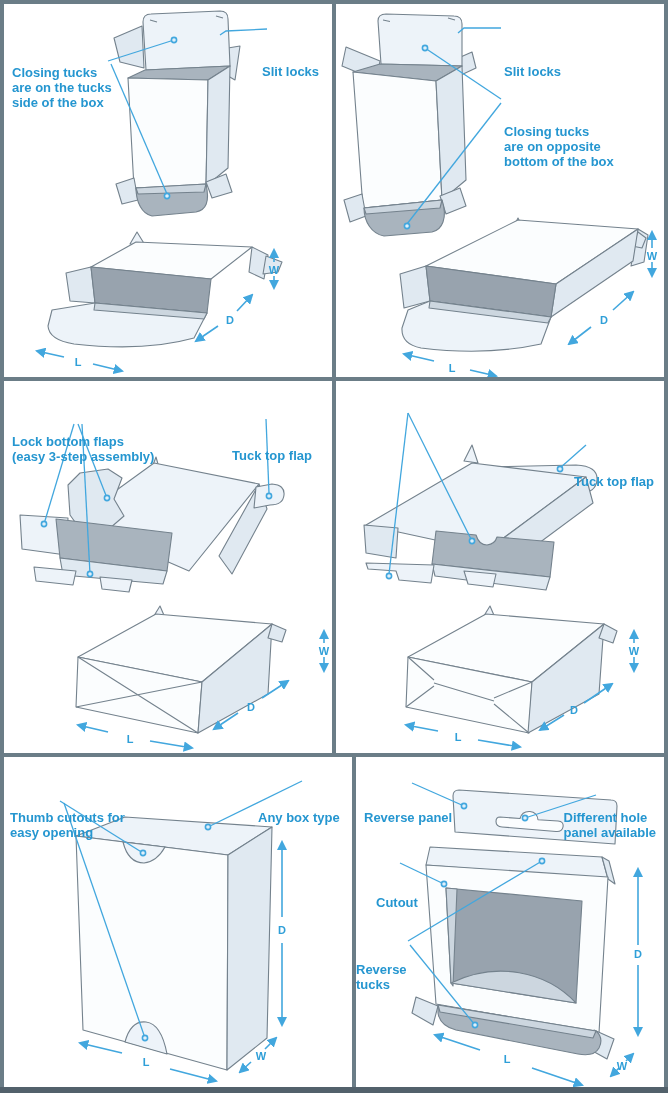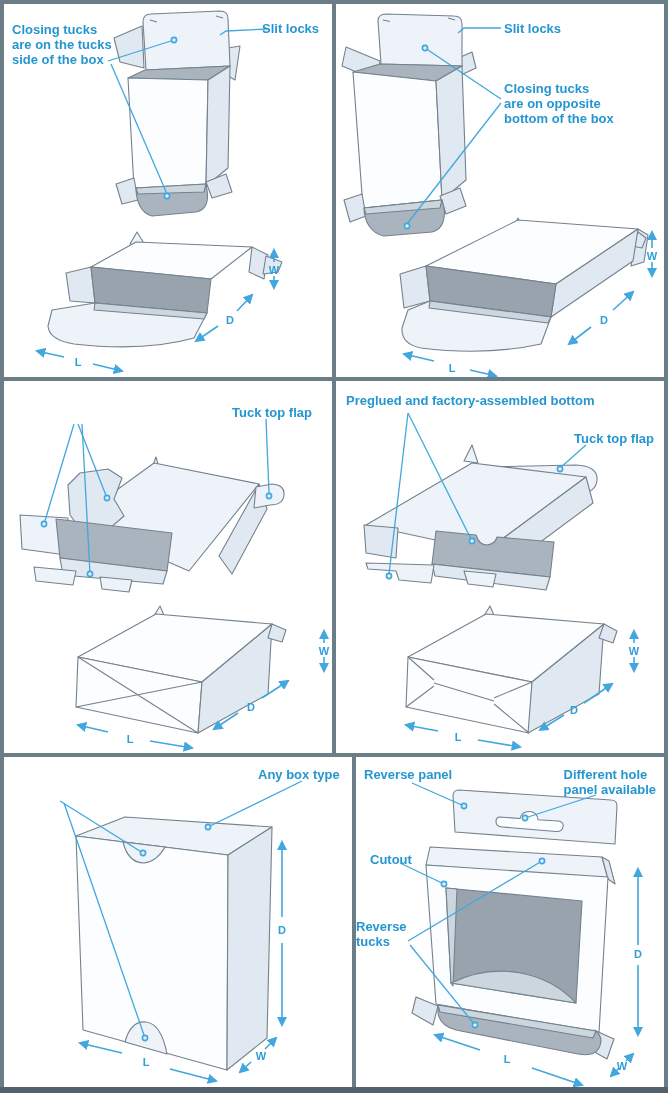--- a/index.html
+++ b/index.html
@@ -5,21 +5,21 @@
   html,body{margin:0;padding:0;background:#ffffff;}
   #stage{
     position:relative;width:668px;height:1093px;background:#6b7d87;
     font-family:"Liberation Sans",sans-serif;overflow:hidden;
   }
   #stage::after{content:"";position:absolute;left:0;right:0;bottom:0;height:6px;background:#52616b;}
   .panel{position:absolute;background:#ffffff;overflow:hidden;}
   .art{position:absolute;left:0;top:0;width:100%;height:100%;display:block;}
   .lbl{
     position:absolute;color:#2596d0;font-weight:700;font-size:13px;line-height:15px;
-    white-space:nowrap;z-index:3;
+    white-space:nowrap;z-index:3;margin-top:43px;
   }
   .lbl span{display:block;}
   
   .f0{fill:#fbfdfe;stroke:#74828d;stroke-width:1.1;stroke-linejoin:round;}
   .f1{fill:#edf3f9;stroke:#74828d;stroke-width:1.1;stroke-linejoin:round;}
   .f2{fill:#e0e9f1;stroke:#74828d;stroke-width:1.1;stroke-linejoin:round;}
   .f3{fill:#ccd6df;stroke:#74828d;stroke-width:1.1;stroke-linejoin:round;}
   .f4{fill:#a9b4be;stroke:#74828d;stroke-width:1.1;stroke-linejoin:round;}
   .f5{fill:#98a3ae;stroke:#74828d;stroke-width:1.1;stroke-linejoin:round;}
   .ln{fill:none;stroke:#74828d;stroke-width:1.1;stroke-linejoin:round;}
@@ -203,20 +203,24 @@
         <path class="dim" d="M210,348 L234,332" marker-start="url(#ah)"></path>
         <path class="dim" d="M258,317 L284,300" marker-end="url(#ah)"></path>
         <text x="247" y="330">D</text>
       </g>
       <g>
         <path class="dim" d="M74,344 L104,351" marker-start="url(#ah)"></path>
         <path class="dim" d="M146,360 L188,367" marker-end="url(#ah)"></path>
         <text x="126" y="362">L</text>
       </g>
     </svg>
+    <div class="lbl" style="left:8px;top:10px">
+      <span>Lock bottom flaps</span>
+      <span>(easy 3-step assembly)</span>
+    </div>
     <div class="lbl" style="left:228px;top:24px">
       <span>Tuck top flap</span>
     </div>
   </section>
 
   <section class="panel" style="left:336px;top:381px;width:328px;height:372px">
     <svg class="art" viewBox="0 0 328 372">
       <g>
         <polygon class="f1" points="128,80 136,64 142,82"></polygon>
         <path class="f1" d="M146,86 L240,84 Q262,85 261,99 Q260,113 240,112 L150,114 Z"></path>
@@ -253,23 +257,20 @@
         <path class="dim" d="M204,349 L228,334" marker-start="url(#ah)"></path>
         <path class="dim" d="M248,322 L276,303" marker-end="url(#ah)"></path>
         <text x="238" y="333">D</text>
       </g>
       <g>
         <path class="dim" d="M70,344 L102,350" marker-start="url(#ah)"></path>
         <path class="dim" d="M142,359 L184,366" marker-end="url(#ah)"></path>
         <text x="122" y="360">L</text>
       </g>
     </svg>
-    <div class="lbl" style="left:10px;top:12px">
-      <span>Preglued and factory-assembled bottom</span>
-    </div>
     <div class="lbl" style="left:238px;top:50px">
       <span>Tuck top flap</span>
     </div>
   </section>
 
   <section class="panel" style="left:4px;top:757px;width:348px;height:330px">
     <svg class="art" viewBox="0 0 348 330">
       <g>
         <polygon class="f1" points="72,79 121,60 268,70 224,98"></polygon>
         <polygon class="f0" points="72,79 224,98 223,313 79,273"></polygon>
@@ -294,20 +295,24 @@
         <path class="dim" d="M76,286 L118,296" marker-start="url(#ah)"></path>
         <path class="dim" d="M166,312 L212,324" marker-end="url(#ah)"></path>
         <text x="142" y="309">L</text>
       </g>
       <g>
         <path class="dim" d="M247,305 L236,315" marker-end="url(#ah)"></path>
         <path class="dim" d="M261,292 L272,281" marker-end="url(#ah)"></path>
         <text x="257" y="303">W</text>
       </g>
     </svg>
+    <div class="lbl" style="left:6px;top:10px">
+      <span>Thumb cutouts for</span>
+      <span>easy opening</span>
+    </div>
     <div class="lbl" style="left:254px;top:10px">
       <span>Any box type</span>
     </div>
   </section>
 
   <section class="panel" style="left:356px;top:757px;width:308px;height:330px">
     <svg class="art" viewBox="0 0 308 330">
       <g>
         <path class="f1" d="M99,75 L97,39 Q97,33 103,33 L255,43 Q261,43 261,49 L259,87 Z"></path>
         <path class="f0" d="M144,60 L164,61.5 Q166,54 174,54.5 Q181,55 182,62.8 L202,64 Q208,64.5 207,70 Q206,75 200,74.5 L146,70 Q140,69.5 140,64.5 Q140,60 144,60 Z"></path>
@@ -350,21 +355,21 @@
         <text x="266" y="313">W</text>
       </g>
     </svg>
     <div class="lbl" style="left:8px;top:10px">
       <span>Reverse panel</span>
     </div>
     <div class="lbl" style="right:8px;top:10px">
       <span>Different hole</span>
       <span>panel available</span>
     </div>
-    <div class="lbl" style="left:14px;top:95px">
+    <div class="lbl" style="left:20px;top:95px">
       <span>Cutout</span>
     </div>
     <div class="lbl" style="left:0;top:162px">
       <span>Reverse</span>
       <span>tucks</span>
     </div>
   </section>
 
 </div>
 

